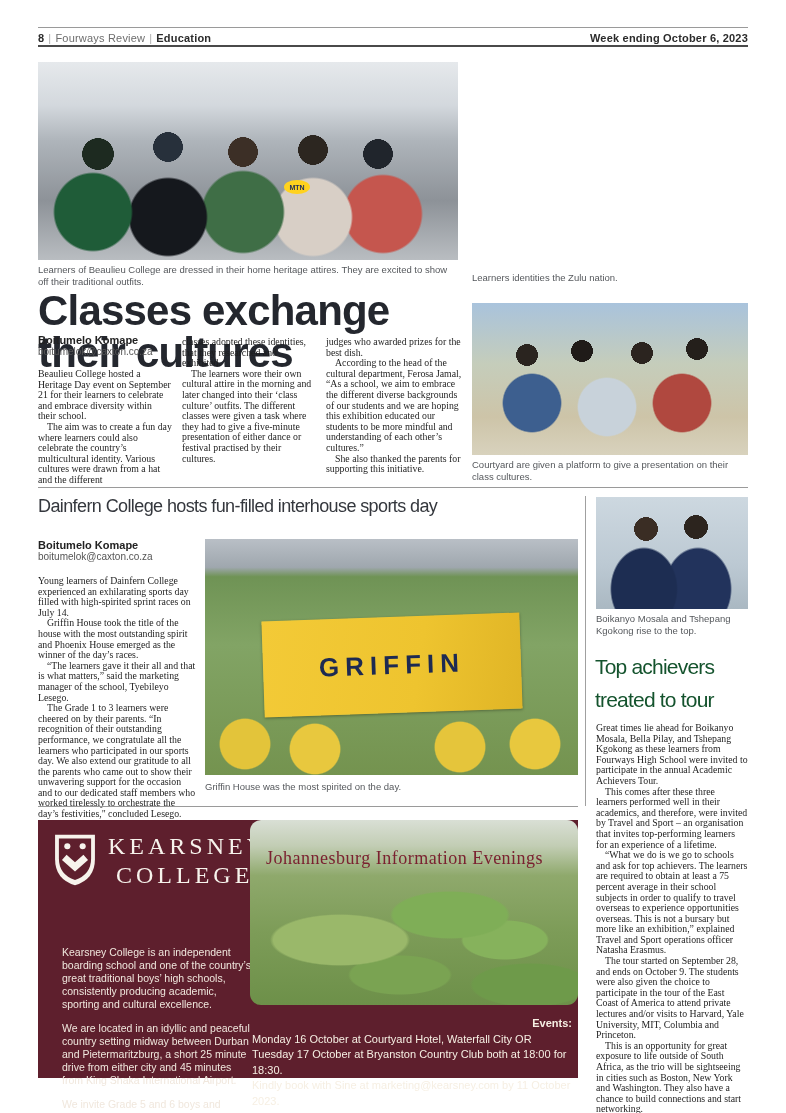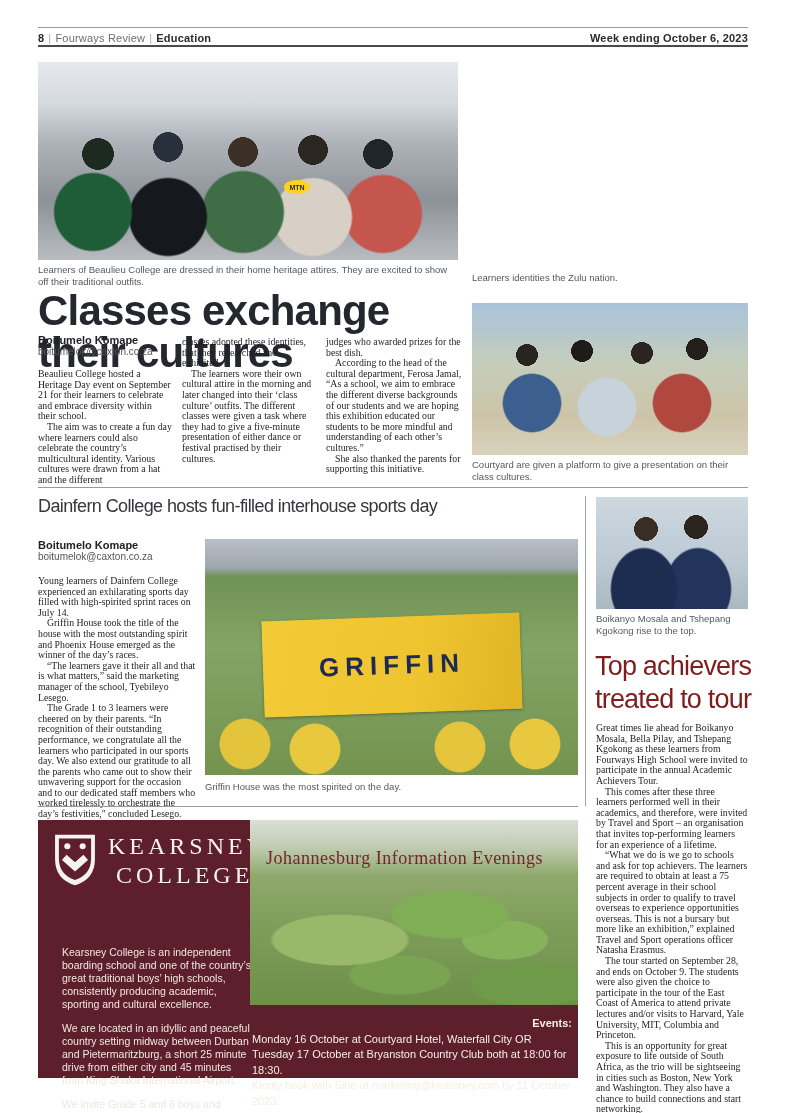--- a/index.html
+++ b/index.html
@@ -20,22 +20,22 @@
 
   
   .photo { position:absolute; overflow:hidden; }
   .caption { position:absolute; font-size:9.5px; line-height:11.5px; color:#55585c; }
 
   
   .hl1 { position:absolute; font-size:42px; font-weight:700; letter-spacing:-0.8px;
          color:#24272e; line-height:1; }
   .hl2 { position:absolute; font-size:18px; font-weight:400; letter-spacing:-0.6px;
          color:#34373d; line-height:1; }
-  .hl3 { position:absolute; font-size:27px; font-weight:400; letter-spacing:-0.8px;
-         color:#7f1d1d; line-height:33px; }
+  .hl3 { position:absolute; font-size:21px; font-weight:400; letter-spacing:-0.8px;
+         color:#14532d; line-height:33px; }
 
   
   .byline-name { font-size:11px; font-weight:700; color:#222; line-height:13px; }
   .byline-email { font-size:10px; color:#555; line-height:10px; }
   .body-col { position:absolute; font-family:"Liberation Serif", serif;
               font-size:9.8px; line-height:10.6px; color:#1d1d1d; }
   .body-col p { margin:0; }
   .body-col p + p { text-indent:9px; }
 
   .vrule { position:absolute; width:1px; background:#a0a0a0; }
@@ -99,21 +99,21 @@
       radial-gradient(circle 12px at 100px 30px, #2c241e 98%, transparent),
       radial-gradient(ellipse 34px 42px at 48px 92px, #1d2d52 95%, transparent),
       radial-gradient(ellipse 34px 42px at 102px 92px, #22335c 95%, transparent),
       linear-gradient(180deg, #cdd8e0 0%, #bcc9d3 60%, #aab8c2 100%); }
   .ph-aerial { background:
       radial-gradient(ellipse 60px 24px at 200px 95px, #7fae57 95%, transparent),
       radial-gradient(ellipse 44px 20px at 255px 120px, #86b25c 95%, transparent),
       radial-gradient(ellipse 70px 26px at 90px 120px, #9ab86a 95%, transparent),
       radial-gradient(ellipse 52px 20px at 150px 155px, #7aa352 95%, transparent),
       radial-gradient(ellipse 60px 22px at 280px 165px, #6e9a4a 95%, transparent),
-      linear-gradient(180deg, #d9dfd5 0%, #c2cdb4 14%, #8fa96c 30%, #7d9c58 60%, #6d9049 100%); }
+      linear-gradient(180deg, #d9dfd5 0%, #c2cdb4 14%, #8fa96c 30%, #7d9c58 60%, #6d9049 100%); border-radius: 11px; }
   .mtn-badge { position:absolute; left:246px; top:118px; width:26px; height:14px;
       background:#ffd21e; border-radius:50%; display:flex; align-items:center;
       justify-content:center; font-size:7px; font-weight:700; color:#1a2a5e; }
 </style>
 </head>
 <body>
 
 <div id="page">
 
   <div class="rule" style="left:38px; top:27px; width:710px; height:1px;"></div>

